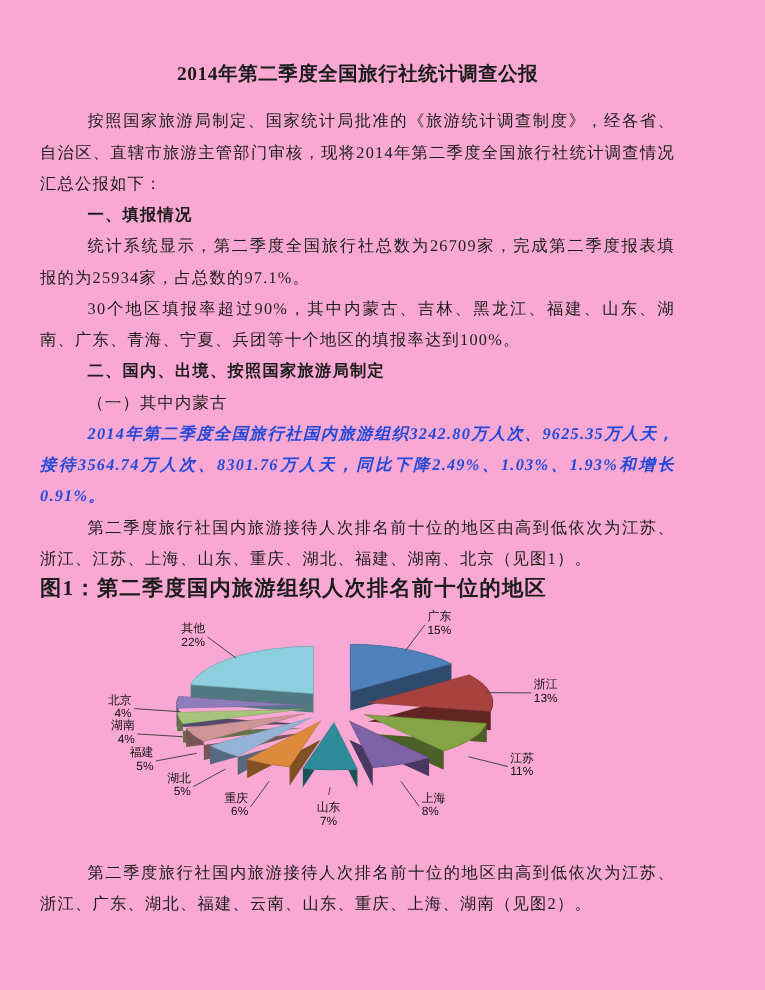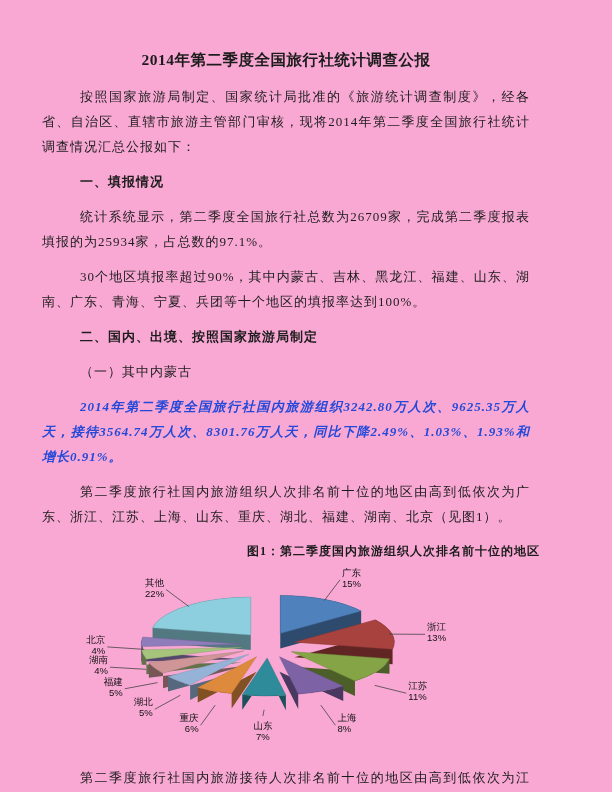--- a/index.html
+++ b/index.html
@@ -19,31 +19,31 @@
     font-size: 15.5px;
     font-weight: bold;
     text-align: center;
     margin: 0 0 12px 0;
     line-height: 24px;
     letter-spacing: 0.5px;
   }
   p.body {
     font-size: 13px;
     line-height: 25px;
-    margin: 10px;
+    margin: 0;
     text-align: justify;
     text-indent: 38px;
     letter-spacing: 1px;
   }
   p.heading { font-weight: bold; }
   p.blue-para { color: #2449d8; font-weight: bold; font-style: italic; }
   p.caption {
-    font-size: 12px;
+    font-size: 17px;
     font-weight: bold;
-    text-align: right;
+    text-align: left;
     text-indent: 0;
     margin: 0;
     line-height: 24px;
     letter-spacing: 1px;
   }
   .chart-wrap {
     width: 468px;
     height: 180px;
     margin: 2px 0 20px 0;
   }
@@ -63,21 +63,21 @@
   <p class="body">统计系统显示，第二季度全国旅行社总数为26709家，完成第二季度报表填报的为25934家，占总数的97.1%。</p>
 
   <p class="body">30个地区填报率超过90%，其中内蒙古、吉林、黑龙江、福建、山东、湖南、广东、青海、宁夏、兵团等十个地区的填报率达到100%。</p>
 
   <p class="body heading">二、国内、出境、按照国家旅游局制定</p>
 
   <p class="body">（一）其中内蒙古</p>
 
   <p class="body blue-para">2014年第二季度全国旅行社国内旅游组织3242.80万人次、9625.35万人天，接待3564.74万人次、8301.76万人天，同比下降2.49%、1.03%、1.93%和增长0.91%。</p>
 
-  <p class="body">第二季度旅行社国内旅游组织人次排名前十位的地区由高到低依次为广东、浙江、江苏、上海、山东、重庆、湖北、福建、湖南、北京（见图1）。</p>
+  <p class="body">第二季度旅行社国内旅游接待人次排名前十位的地区由高到低依次为江苏、浙江、江苏、上海、山东、重庆、湖北、福建、湖南、北京（见图1）。</p>
 
   <p class="caption">图1：第二季度国内旅游组织人次排名前十位的地区</p>
 
   <div class="chart-wrap">
     <svg id="pie-svg" width="468" height="180" viewBox="0 0 468 180">
         <path d="M248.25774349296776,83.41691518555122 L248.25774349296776,45.41691518555122 A100,38 0 0 1 329.1594429304625,61.08107559843724 Z M248.25774349296776,30.41691518555122 A100,38 0 0 1 329.1594429304625,46.08107559843724 L329.1594429304625,61.08107559843724 A100,38 0 0 0 248.25774349296776,45.41691518555122 Z" fill="rgb(46,75,110)"></path>
         <path d="M248.25774349296776,68.41691518555122 L248.25774349296776,30.41691518555122 A100,38 0 0 1 329.1594429304625,46.08107559843724 Z" fill="#4f81bd" stroke="rgb(63,103,151)" stroke-width="0.4"></path>
         <path d="M218.78955227678537,84.98332784391474 L120.5608272039165,77.86283788965721 A100,38 0 0 1 218.78955227678534,46.983327843914736 Z M120.5608272039165,62.862837889657214 A100,38 0 0 1 218.78955227678534,31.983327843914736 L218.78955227678534,46.983327843914736 A100,38 0 0 0 120.5608272039165,77.86283788965721 Z" fill="rgb(82,120,129)"></path>
         <path d="M218.78955227678537,69.98332784391474 L120.5608272039165,62.862837889657214 A100,38 0 0 1 218.78955227678534,31.983327843914736 Z" fill="#8ecfdf" stroke="rgb(114,166,178)" stroke-width="0.4"></path>
         <path d="M262.3497525723462,92.16413786184495 L343.25145200984093,69.82829827473097 A100,38 0 0 1 360.578477645215,99.2846278161025 Z M343.25145200984093,54.82829827473097 A100,38 0 0 1 360.578477645215,84.2846278161025 L360.578477645215,99.2846278161025 A100,38 0 0 0 343.25145200984093,69.82829827473097 Z" fill="rgb(97,38,36)"></path>

